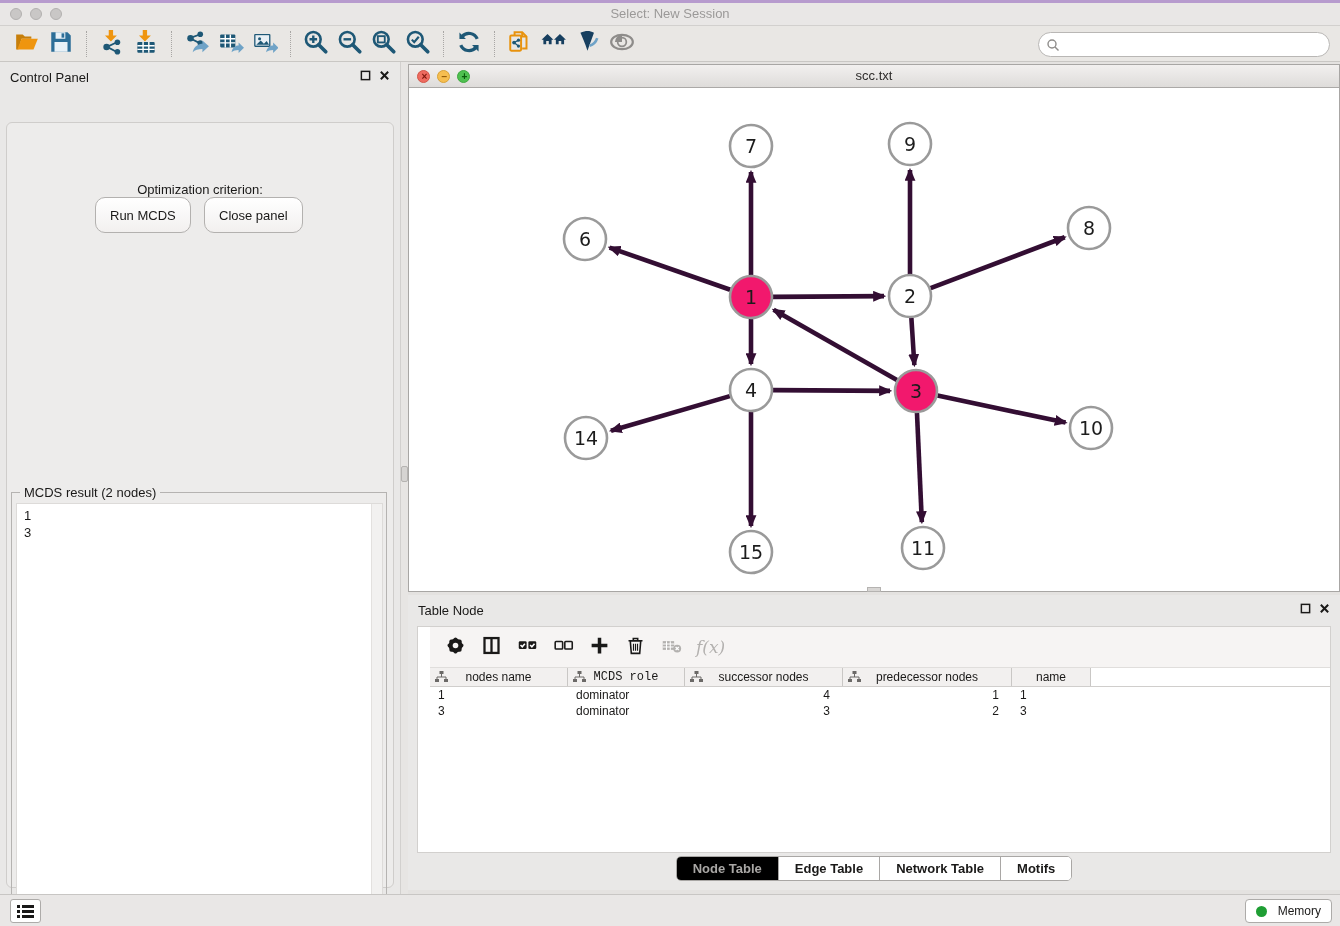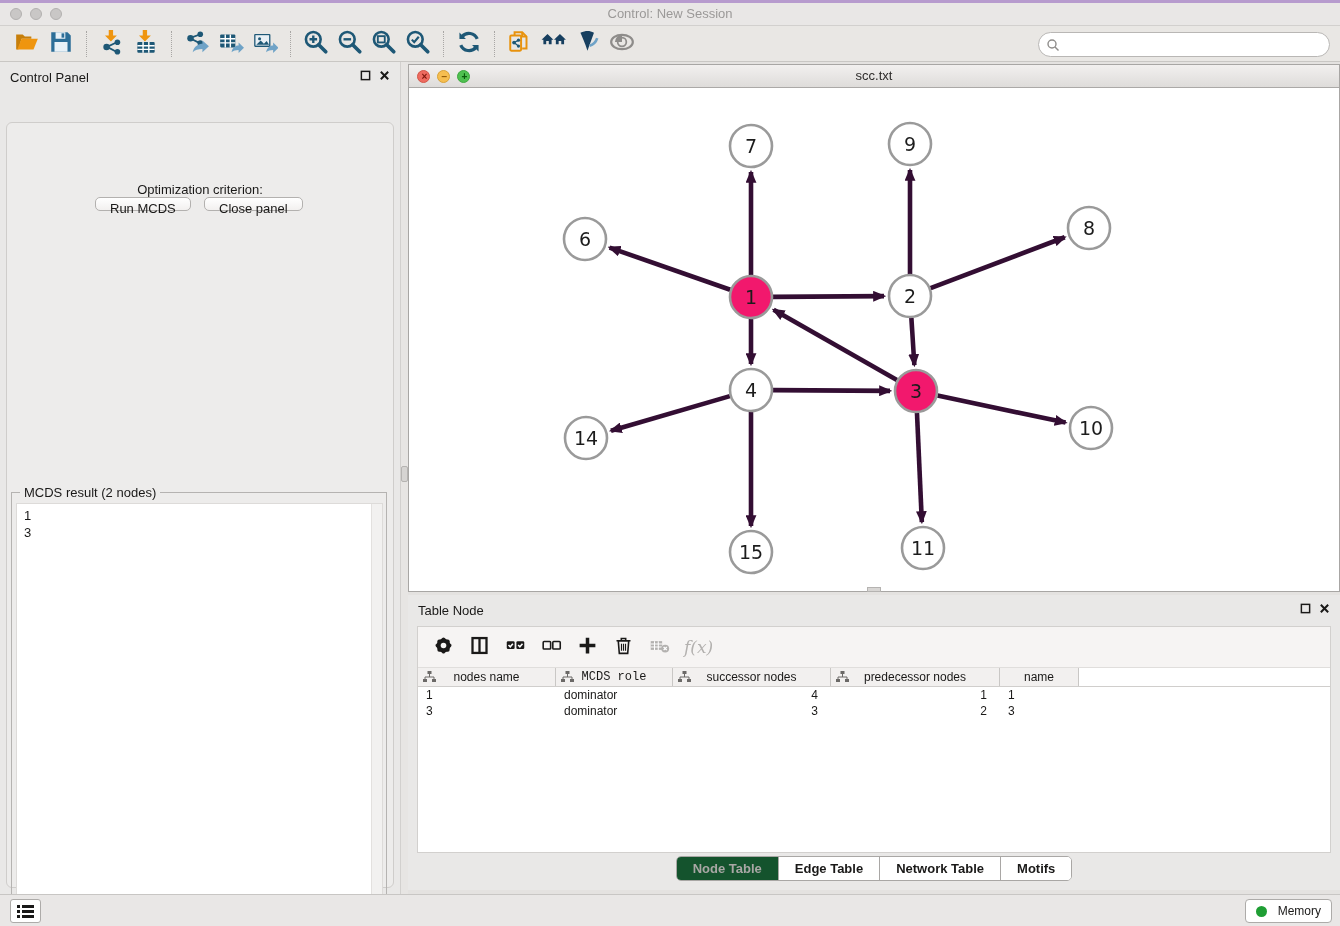--- a/index.html
+++ b/index.html
@@ -37,21 +37,21 @@
   .seg:last-child { border-right:none; }
   .seg.active { background:#DEDCDB; color:#B3B1AF; }
 
   #cp-content { position:absolute; left:6px; top:60px; width:388px; height:766px; background:#EDECEB; border:1px solid #CFCDCB; border-radius:6px; }
   #opt-label { position:absolute; left:0; top:20px; width:100%; text-align:center; font-size:13px; color:#1A1918;margin-top:39px; }
   #opt-select { position:absolute; left:38px; top:42px; width:310px; height:24px; background:#fff; border:1px solid #B3B1AF; border-radius:5px; font-size:13px; line-height:22px; padding-left:10px; color:#1A1918; }
   .stepper { position:absolute; right:7px; top:4px; display:flex; flex-direction:column; gap:2px; }
   .stepper i { width:0; height:0; border-left:4px solid transparent; border-right:4px solid transparent; }
   .stepper .up { border-bottom:5px solid #5A5856; }
   .stepper .dn { border-top:5px solid #5A5856; }
-  .cp-btn { position:absolute; top:74px; height:14px; background:linear-gradient(#FFFFFF,#F2F0EF); border:1px solid #B3B1AF; border-radius:5px; font-size:13px; color:#1A1918; padding:0 14px; line-height:21px; cursor:default; }
+  .cp-btn { position:absolute; top:74px; height:36px; background:linear-gradient(#FFFFFF,#F2F0EF); border:1px solid #B3B1AF; border-radius:10px; font-size:13px; color:#1A1918; padding:0 14px; line-height:21px; cursor:default; }
   #run-btn { left:88px; }
   #closepanel-btn { left:197px; }
 
   #result-group { position:absolute; left:4px; top:369px; width:376px; height:444px; border:1px solid #B5B3B1; }
   #result-title { position:absolute; left:8px; top:-8px; background:#EDECEB; padding:0 4px; font-size:13px; color:#1A1918; }
   #result-box { position:absolute; left:4px; top:10px; width:367px; height:429px; background:#fff; border:1px solid #DDDBD9; }
   #result-text { font-size:13px; line-height:17px; padding:3px 0 0 7px; color:#1A1918; white-space:pre; font-family:"Liberation Sans", sans-serif; }
   #result-scroll { position:absolute; right:0; top:0; width:11px; height:100%; background:#F2F1F0; border-left:1px solid #E3E1DF; }
 
   
@@ -67,55 +67,55 @@
   .tl.red { background:#EE6B60; border:1px solid #D35548; } .tl.red span { color:#7E150B; }
   .tl.yellow { background:#F6BE50; border:1px solid #D9A236; } .tl.yellow span { color:#925A06; }
   .tl.green { background:#4FC050; border:1px solid #3EA83F; } .tl.green span { color:#0A5B0C; }
   #net-title { width:100%; text-align:center; font-size:13px; line-height:22px; color:#2E2C2B; }
   #net-canvas { display:block; }
   #net-handle { position:absolute; left:50%; bottom:-1px; width:14px; height:5px; margin-left:-7px; background:#D8D6D4; border:1px solid #B5B3B1; }
   .node-label { font-family:"DejaVu Sans", sans-serif; font-size:19px; }
 
   
   #table-panel { left:408px; top:595px; width:932px; height:295px; background:#E9E8E7; }
-  #table-wrap { position:absolute; left:9px; top:31px; width:914px; height:227px; background:#fff; border:1px solid #D2D0CE; }
+  #table-wrap { position:absolute; left:9px; top:31px; width:914px; height:227px; background:#fff; border:1px solid #D2D0CE;padding-left:12px; }
   #table-toolbar { height:41px; background:#F6F4F3; border-bottom:1px solid #E0DEDC; display:flex; align-items:center; padding-left:10px; gap:6px; }
   .ttbtn { width:30px; height:28px; display:flex; align-items:center; justify-content:center; }
   .ttbtn svg { width:21px; height:21px; }
   #fx-label { font-family:"DejaVu Serif", serif; font-style:italic; font-size:17px; color:#B3B1AF; padding-left:4px; }
   #table-header { display:flex; height:19px; border-bottom:1px solid #D0CECC; }
   .th { position:relative; background:#F2F0EF; border-right:1px solid #C9C7C5; font-size:12px; color:#1A1918; display:flex; align-items:center; justify-content:center; }
   .th .tree { position:absolute; left:5px; top:3px; }
   .tr-row { display:flex; height:16px; font-size:12px; color:#1A1918; }
   .td { overflow:hidden; white-space:nowrap; line-height:16px; }
   .td.left { padding-left:8px; text-align:left; }
   .td.right { padding-right:13px; text-align:right; }
 
   #table-tabs { position:absolute; left:0; bottom:9px; width:100%; display:flex; justify-content:center; }
   #table-tabs .seg { font-weight:700; padding:4px 16px; }
-  #table-tabs .seg.active { background:#14532d; color:#A9A7A5; }
+  #table-tabs .seg.active { background:#000000; color:#A9A7A5; }
 
   
   #statusbar { left:0; top:894px; width:1340px; height:32px; background:#E9E7E6; border-top:1px solid #C8C6C4; }
   #list-btn { position:absolute; left:10px; top:4px; width:31px; height:24px; background:#fff; border:1px solid #ADABA9; border-radius:3px; display:flex; align-items:center; justify-content:center; }
   #memory-btn { position:absolute; right:8px; top:4px; height:24px; background:#fff; border:1px solid #ADABA9; border-radius:4px; display:flex; align-items:center; gap:11px; padding:0 10px; font-size:12px; color:#1A1918; }
   #memory-dot { width:11px; height:11px; border-radius:50%; background:#1F9E34; }
 </style>
 </head>
 <body>
 
 <div id="top-strip" class="abs"></div>
 
 <div id="titlebar" class="abs">
   <div class="lights">
     <span class="traffic inactive"></span>
     <span class="traffic inactive"></span>
     <span class="traffic inactive"></span>
   </div>
-  <div id="main-title">Control: New Session</div>
+  <div id="main-title">Select: New Session</div>
 </div>
 
 <div id="main-toolbar" class="abs">
     <span class="tbtn">
       <span><svg viewBox="0 0 24 24">
           <path d="M2 5h6l2 2h6v2H7L4 19H2z" fill="#C77F0A"></path>
           <path d="M7 9h15l-4 10H3z" fill="#EF950F"></path>
         </svg></span>
     </span>
     <span class="tbtn">

